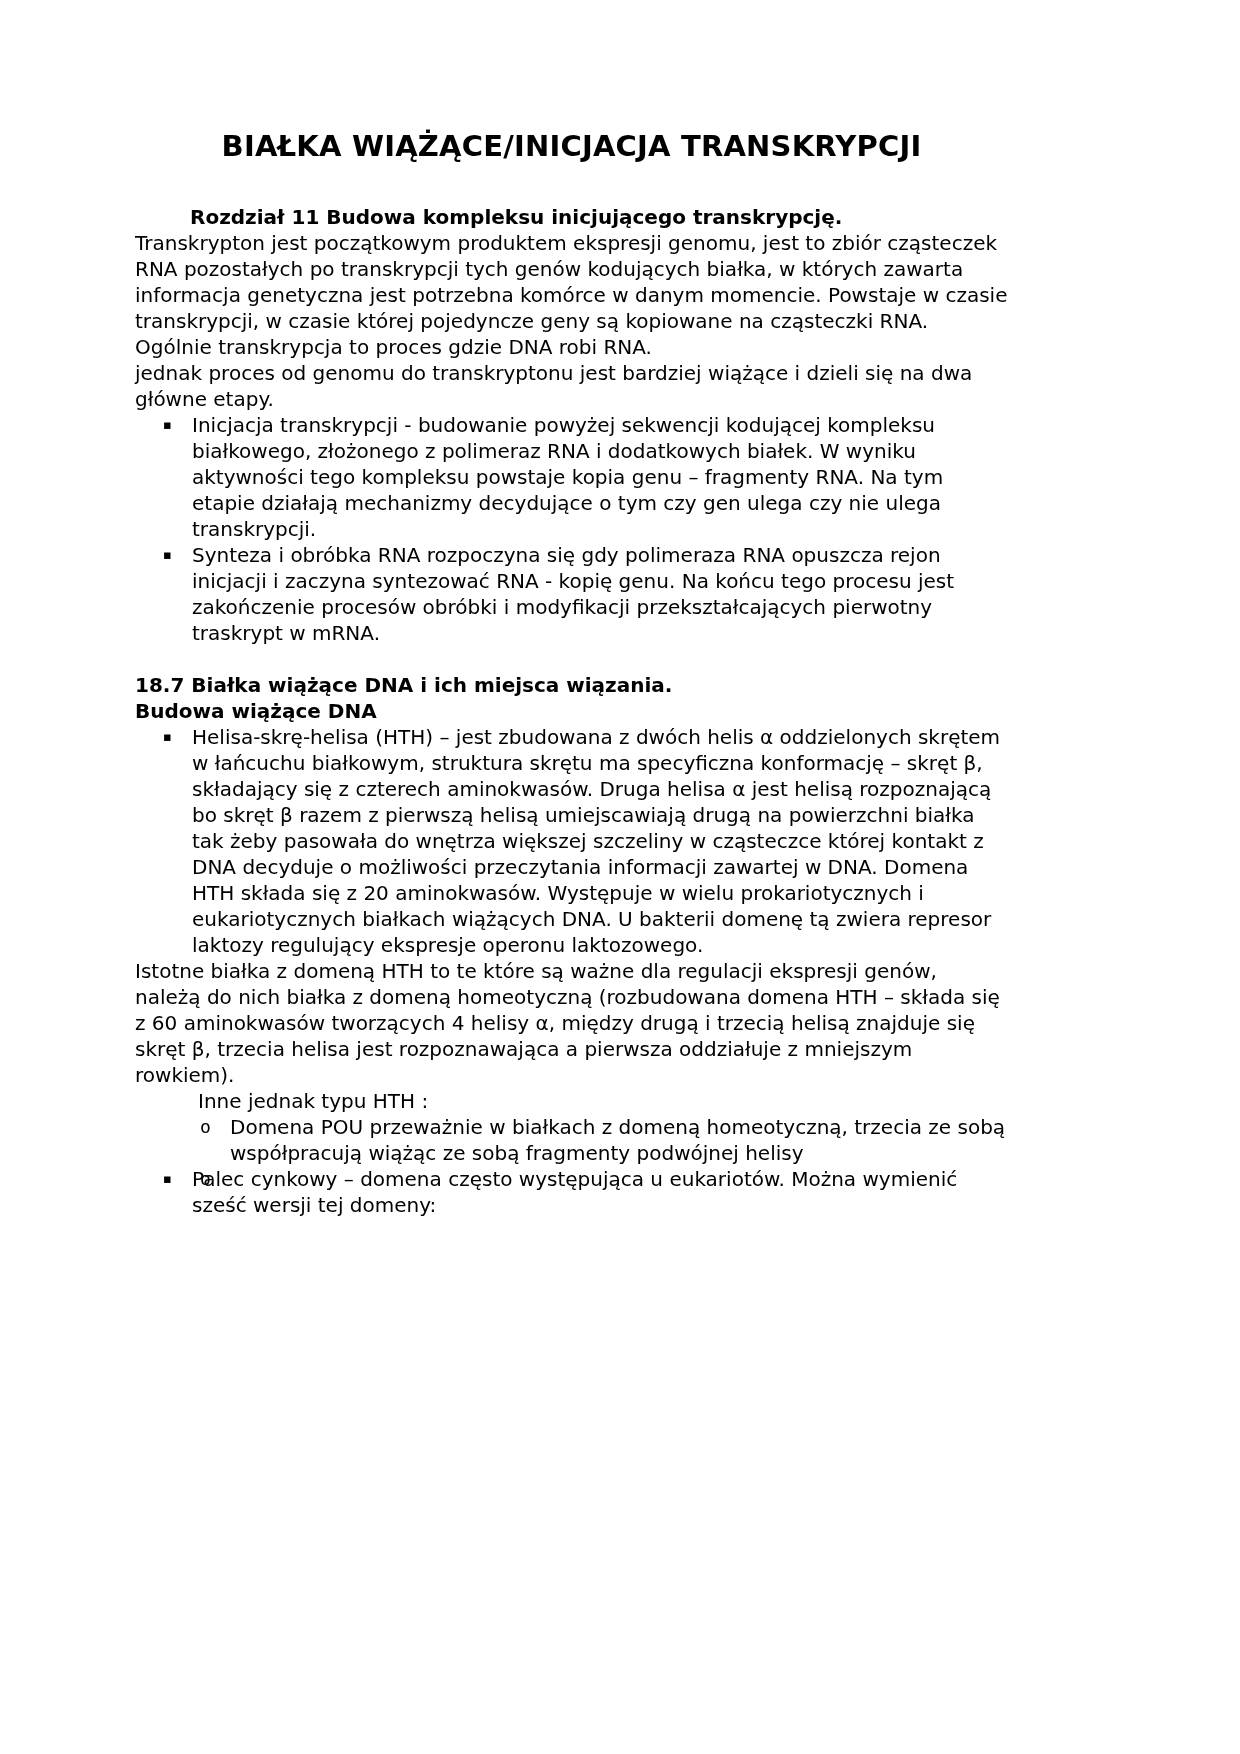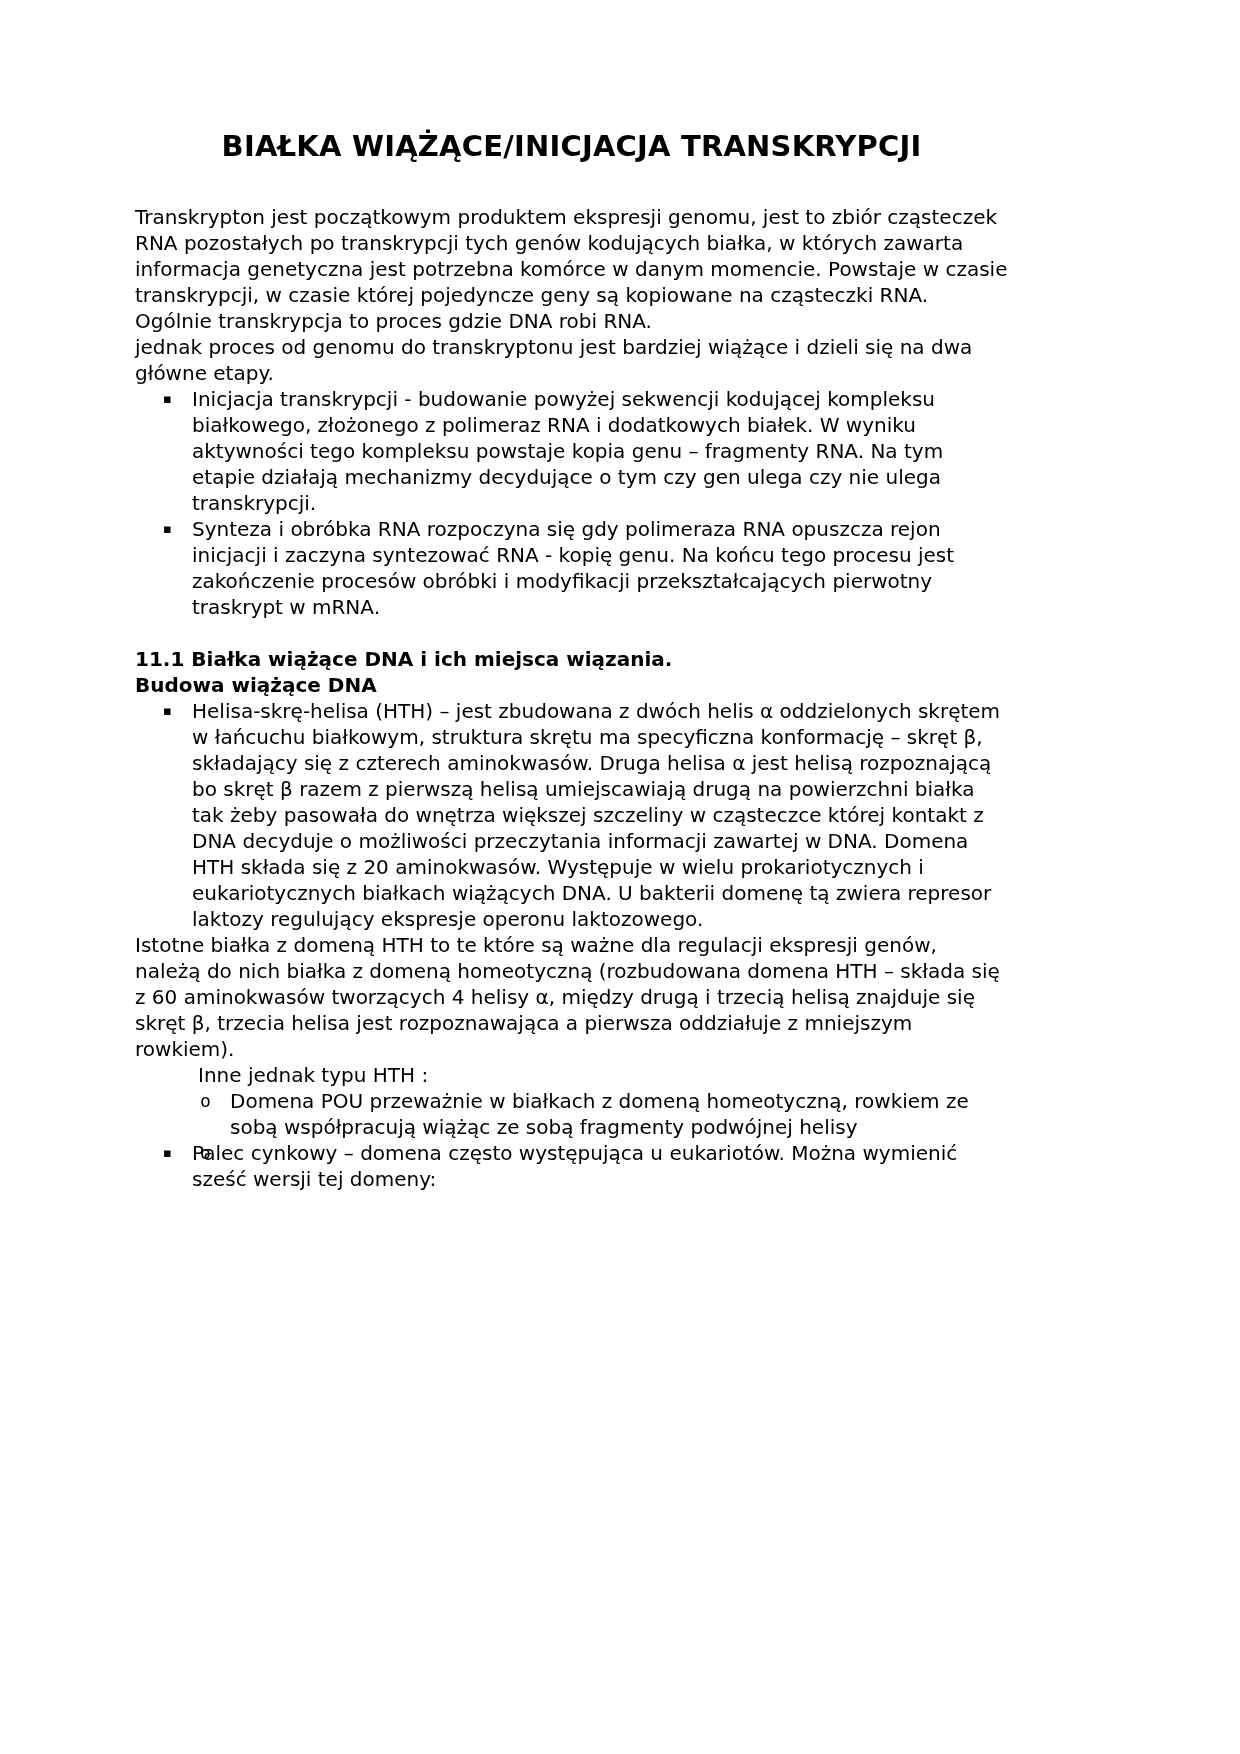--- a/index.html
+++ b/index.html
@@ -63,54 +63,55 @@
   }
   h2.section-heading { margin-top: 26px; }
 </style>
 </head>
 <body>
 
 <main class="page">
 
   <h1 class="doc-title">BIAŁKA WIĄŻĄCE/INICJACJA TRANSKRYPCJI</h1>
 
+  <p class="bold first-indent">Rozdział 11 Budowa kompleksu inicjującego transkrypcję.</p>
 
   <p>Transkrypton jest początkowym produktem ekspresji genomu, jest to zbiór cząsteczek RNA pozostałych po transkrypcji tych genów kodujących białka, w których zawarta informacja genetyczna jest potrzebna komórce w danym momencie. Powstaje w czasie transkrypcji, w czasie której pojedyncze geny są kopiowane na cząsteczki RNA. Ogólnie transkrypcja to proces gdzie DNA robi RNA.</p>
 
   <p>jednak proces od genomu do transkryptonu jest bardziej wiążące i dzieli się na dwa główne etapy.</p>
 
   <ul class="blist l1">
     <li>
       <span class="marker">▪</span>
       <span class="text">Inicjacja transkrypcji - budowanie powyżej sekwencji kodującej kompleksu białkowego, złożonego z polimeraz RNA i dodatkowych białek. W wyniku aktywności tego kompleksu powstaje kopia genu – fragmenty RNA. Na tym etapie działają mechanizmy decydujące o tym czy gen ulega czy nie ulega transkrypcji.</span>
     </li>
     <li>
       <span class="marker">▪</span>
       <span class="text">Synteza i obróbka RNA rozpoczyna się gdy polimeraza RNA opuszcza rejon inicjacji i zaczyna syntezować RNA - kopię genu. Na końcu tego procesu jest zakończenie procesów obróbki i modyfikacji przekształcających pierwotny traskrypt w mRNA.</span>
     </li>
   </ul>
 
-  <h2 class="section-heading">11.1 Białka wiążące DNA i ich miejsca wiązania.</h2>
+  <h2 class="section-heading">18.7 Białka wiążące DNA i ich miejsca wiązania.</h2>
   <h3 class="subsection-heading">Budowa wiążące DNA</h3>
 
   <ul class="blist l1">
     <li>
       <span class="marker">▪</span>
       <span class="text">Helisa-skrę-helisa (HTH) – jest zbudowana z dwóch helis α oddzielonych skrętem w łańcuchu białkowym, struktura skrętu ma specyficzna konformację – skręt β, składający się z czterech aminokwasów. Druga helisa α jest helisą rozpoznającą bo skręt β razem z pierwszą helisą umiejscawiają drugą na powierzchni białka tak żeby pasowała do wnętrza większej szczeliny w cząsteczce której kontakt z DNA decyduje o możliwości przeczytania informacji zawartej w DNA. Domena HTH składa się z 20 aminokwasów. Występuje w wielu prokariotycznych i eukariotycznych białkach wiążących DNA.  U bakterii domenę tą zwiera represor laktozy regulujący ekspresje operonu laktozowego.</span>
     </li>
   </ul>
 
   <p>Istotne białka z domeną HTH to te które są ważne dla regulacji ekspresji genów, należą do nich białka z domeną homeotyczną (rozbudowana domena HTH – składa się z 60 aminokwasów tworzących 4 helisy α, między drugą i trzecią helisą znajduje się skręt β, trzecia helisa jest rozpoznawająca a pierwsza oddziałuje z mniejszym rowkiem).</p>
 
   <p class="indent-inner">Inne jednak typu HTH :</p>
 
   <ul class="blist l2">
     <li>
       <span class="marker">o</span>
-      <span class="text">Domena POU przeważnie w białkach z domeną homeotyczną, rowkiem ze sobą współpracują wiążąc ze sobą fragmenty podwójnej helisy</span>
+      <span class="text">Domena POU przeważnie w białkach z domeną homeotyczną, trzecia ze sobą współpracują wiążąc ze sobą fragmenty podwójnej helisy</span>
     </li>
     <li>
       <span class="marker">o</span>
     </li>
   </ul>
 
   <ul class="blist l1">
     <li>
       <span class="marker">▪</span>
       <span class="text">Palec cynkowy – domena często występująca u eukariotów. Można wymienić sześć wersji tej domeny:</span>

